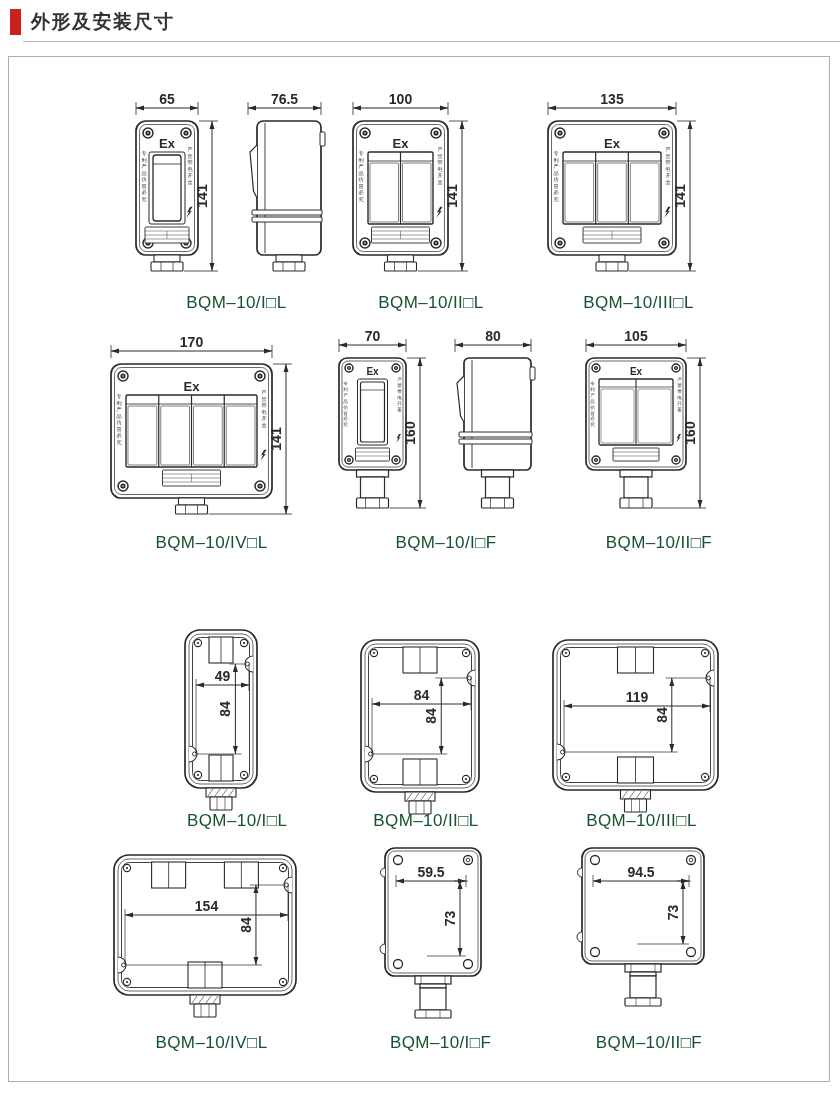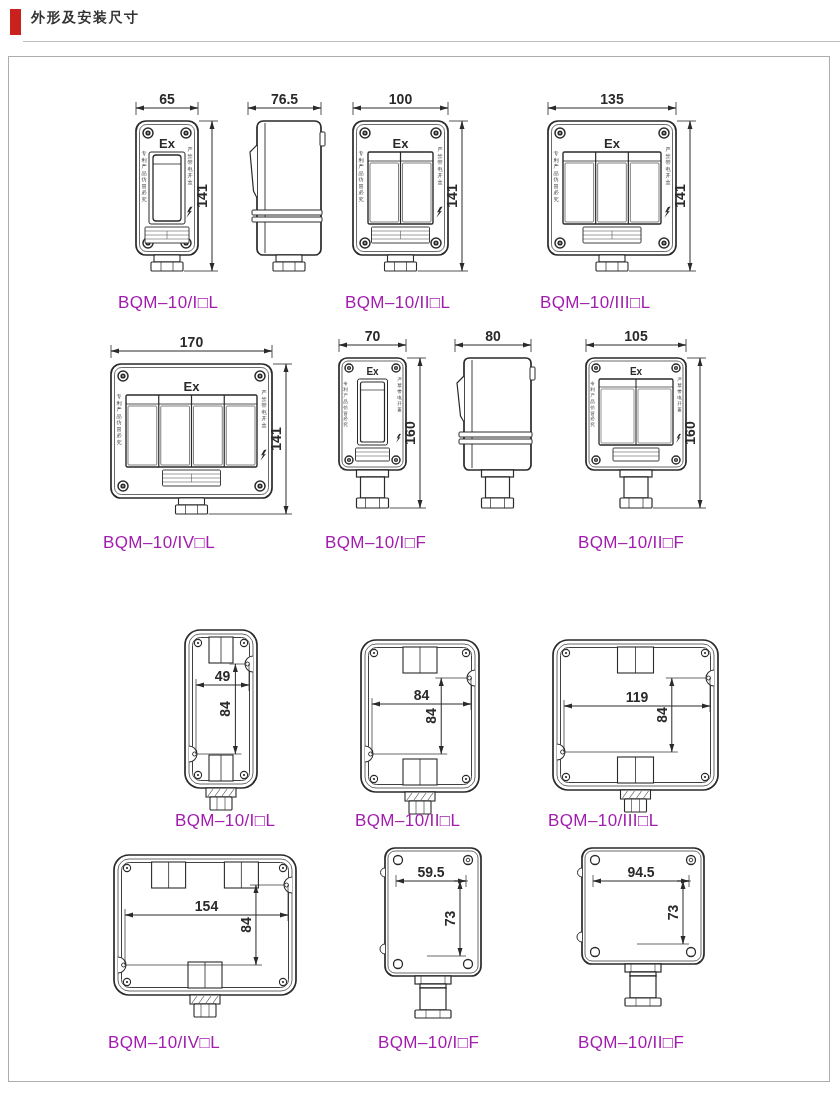--- a/index.html
+++ b/index.html
@@ -1,24 +1,24 @@
 <!DOCTYPE html>
 <html><head>
 <meta charset="utf-8">
 <style>
   html,body{margin:0;padding:0;background:#fff;}
   body{width:840px;height:1095px;position:relative;font-family:"Liberation Sans",sans-serif;}
   .page{position:absolute;left:0;top:0;width:840px;height:1095px;background:#ffffff;}
   .hdr-accent{position:absolute;left:10px;top:9px;width:11px;height:26px;background:#c9211e;}
-  .hdr-title{position:absolute;left:31px;top:9px;font-size:14px;font-weight:bold;color:#333;letter-spacing:1.5px;}
+  .hdr-title{position:absolute;left:31px;top:9px;font-size:19px;font-weight:bold;color:#333;letter-spacing:1.5px;}
   .hdr-line{position:absolute;left:23px;right:0;top:41px;height:1px;background:#bcbcbc;}
   .panel{position:absolute;left:8px;top:56px;width:822px;height:1026px;border:1px solid #adadad;background:#fff;box-sizing:border-box;}
   .fig{position:absolute;}
   .fig svg{position:absolute;left:0;top:0;overflow:visible;}
-  .cap{position:absolute;left:0;right:0;bottom:0;height:22px;text-align:left;font-size:17px;color:#a21caf;letter-spacing:.4px;white-space:nowrap;}
+  .cap{position:absolute;left:12px;right:0;bottom:0;height:22px;text-align:center;font-size:17px;color:#14532d;letter-spacing:.4px;white-space:nowrap;}
 </style>
 </head>
 <body>
 
 <div class="page">
   <div class="hdr-accent" style="background: rgb(201, 33, 30);"></div>
   <div class="hdr-title">外形及安装尺寸</div>
   <div class="hdr-line"></div>
   <div class="panel" style="border-color: rgb(173, 173, 173);"></div>
 

